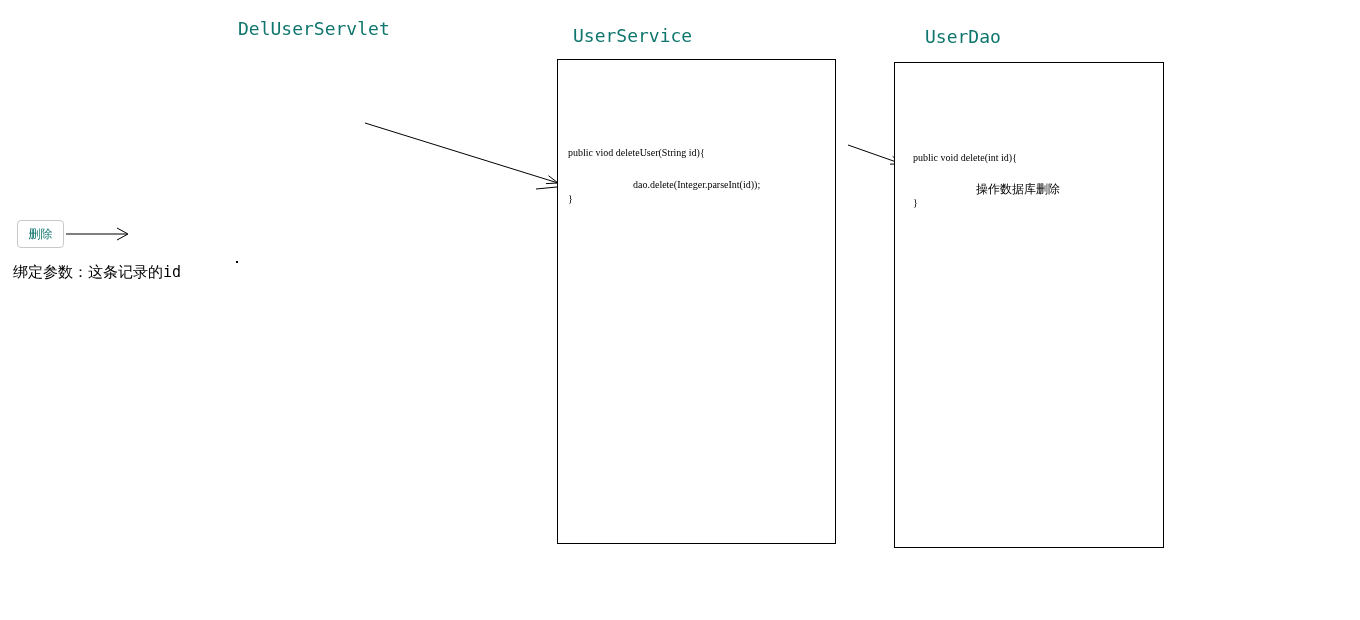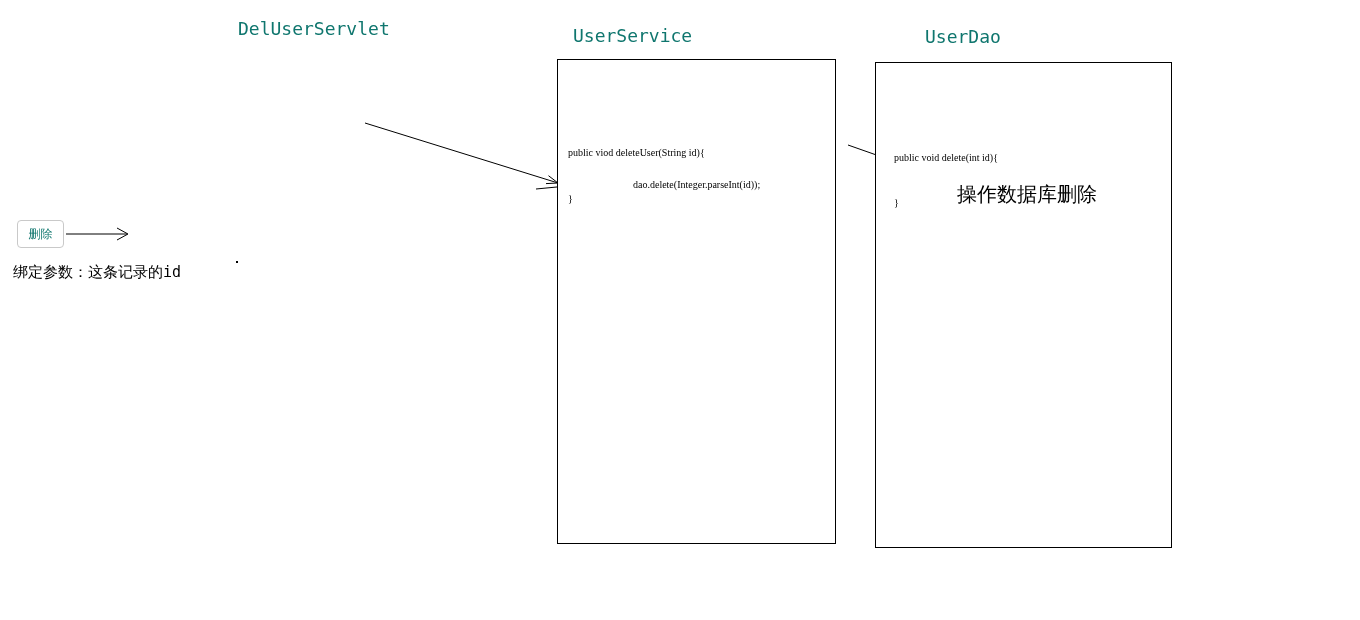--- a/index.html
+++ b/index.html
@@ -36,21 +36,21 @@
   }
   .code-line {
     position: absolute;
     font-size: 10px;
     white-space: nowrap;
     color: #000000;
     font-family: Liberation Serif, serif;
   }
   .cjk-line {
     position: absolute;
-    font-size: 20px;
+    font-size: 12px;
     white-space: nowrap;
     color: #000000;
   }
   #delete-button {
     position: absolute;
     left: 17px;
     top: 220px;
     width: 47px;
     height: 28px;
     background: #ffffff;
@@ -120,21 +120,21 @@
   <div class="box-title" style="left:925px; top:26px;">UserDao</div>
 
   <div id="stray-dot"></div>
 
   <div class="box" style="left:557px; top:59px; width:279px; height:485px;">
     <div class="code-line" style="left:10px; top:87px;">public viod deleteUser(String id){</div>
     <div class="code-line" style="left:75px; top:119px;">dao.delete(Integer.parseInt(id));</div>
     <div class="code-line" style="left:10px; top:133px;">}</div>
   </div>
 
-  <div class="box" style="left:875px; top:62px; width:297px; height:486px;text-align:right;">
+  <div class="box" style="left:894px; top:62px; width:270px; height:486px;text-align:right;">
     <div class="code-line" style="left:18px; top:89px;">public void delete(int id){</div>
     <div class="cjk-line" style="left:81px; top:118px;">操作数据库删除</div>
     <div class="code-line" style="left:18px; top:134px;">}</div>
   </div>
 
   <button id="delete-button">删除</button>
   <div id="caption">绑定参数：这条记录的id</div>
 
 </div>
 

